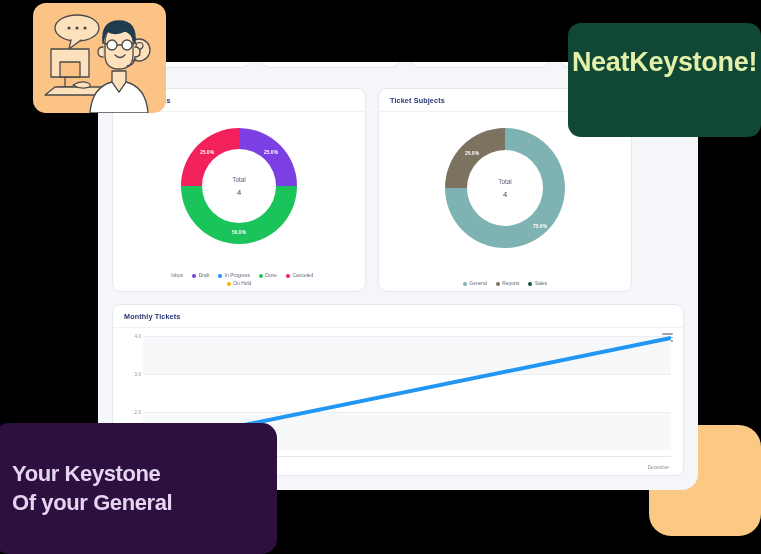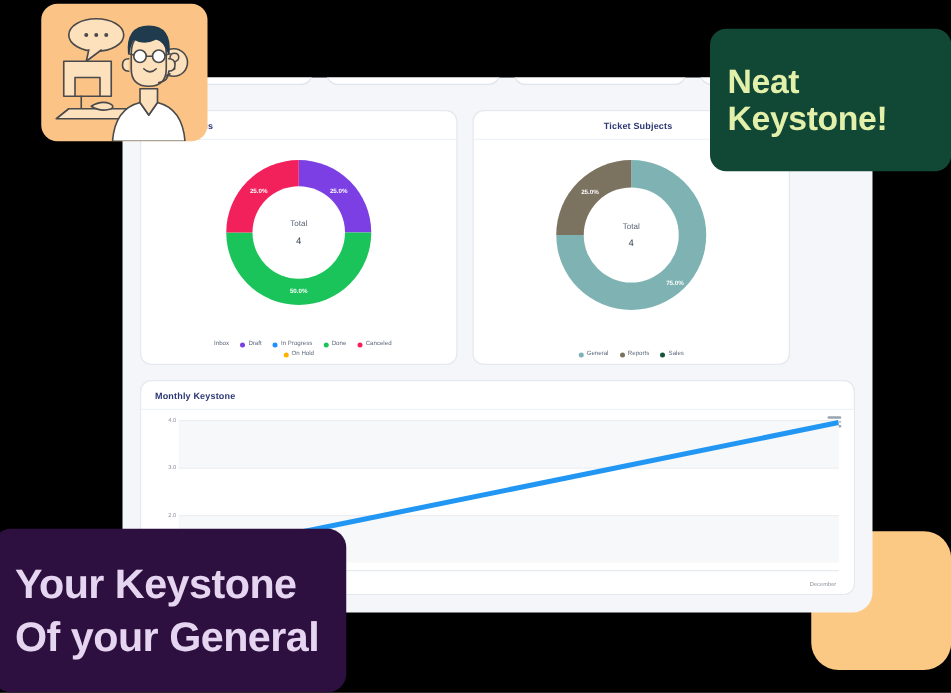--- a/index.html
+++ b/index.html
@@ -57,21 +57,21 @@
     height: 23px; line-height: 23px;
     padding-left: 11px;
     font-size: 7.2px; font-weight: bold;
     color: #2b3674;
     border-bottom: 1px solid #eef1f6;
     letter-spacing: .15px;
   }
   .card-body { position: relative; height: calc(100% - 23px); }
 
   .card-status { width: 254px; }
-  .card-subjects { width: 254px; text-align: center; }
+  .card-subjects { width: 254px; }
 
   
   .donut-wrap { position: absolute; left: 0; right: 0; top: 8px; display: flex; justify-content: center; }
   .donut { position: relative; }
   .donut svg { display: block; }
   .donut-center {
     position: absolute; inset: 0;
     display: flex; flex-direction: column; align-items: center; justify-content: center;
     pointer-events: none;
   }
@@ -122,36 +122,36 @@
     background: #FBC385; border-radius: 13px;
     overflow: hidden;
   }
   .illus svg { display: block; }
 
   
   .callout-green {
     position: absolute; left: 568px; top: 23px;
     width: 193px; height: 114px;
     background: #104735; border-radius: 13px;
-    padding: 12px 14px;
-    display: flex; flex-direction: column; justify-content: center;
+    padding: 24px 14px;
+    display: flex; flex-direction: row; justify-content: center;
   }
   .callout-green div {
     color: #E3F0A9; font-size: 27px; font-weight: bold;
     line-height: 1.13; letter-spacing: -.3px;
   }
   .callout-purple {
     position: absolute; left: -6px; top: 423px;
     width: 283px; height: 131px;
     background: #2D103F; border-radius: 15px;
     padding: 0 18px;
     display: flex; flex-direction: column; justify-content: center;
   }
   .callout-purple div {
-    color: #E6D5F0; font-size: 33px; font-weight: bold;
+    color: #E6D5F0; font-size: 22px; font-weight: bold;
     line-height: 1.28; letter-spacing: -.4px;
   }
 </style>
 </head>
 <body>
 
 <div id="stage">
 
   <div class="orange-block"></div>
 
@@ -250,21 +250,21 @@
             <div class="legend-item">
               <span class="legend-dot" style="background:#13543A"></span>
               <span>Sales</span>
             </div>
           </div>
         </div>
       </div>
     </div>
 
     <div class="card card-line">
-      <div class="card-hd">Monthly Keystone</div>
+      <div class="card-hd">Monthly Tickets</div>
       <div class="lc-body">
         <div class="burger">
           <i></i>
             <i></i>
             <i></i>
         </div>
         <div class="lc-plot">
           <div class="lc-band" style="top:0px;height:38px;"></div>
           <div class="lc-band" style="top:76px;height:38px;"></div>
           <div class="lc-gridline" style="top:0px;"></div>

